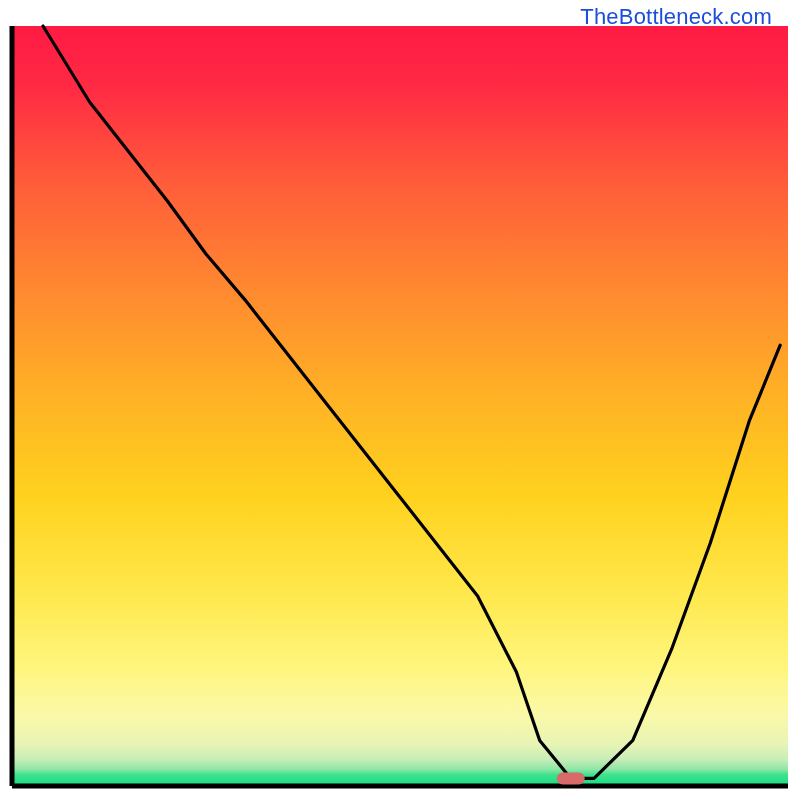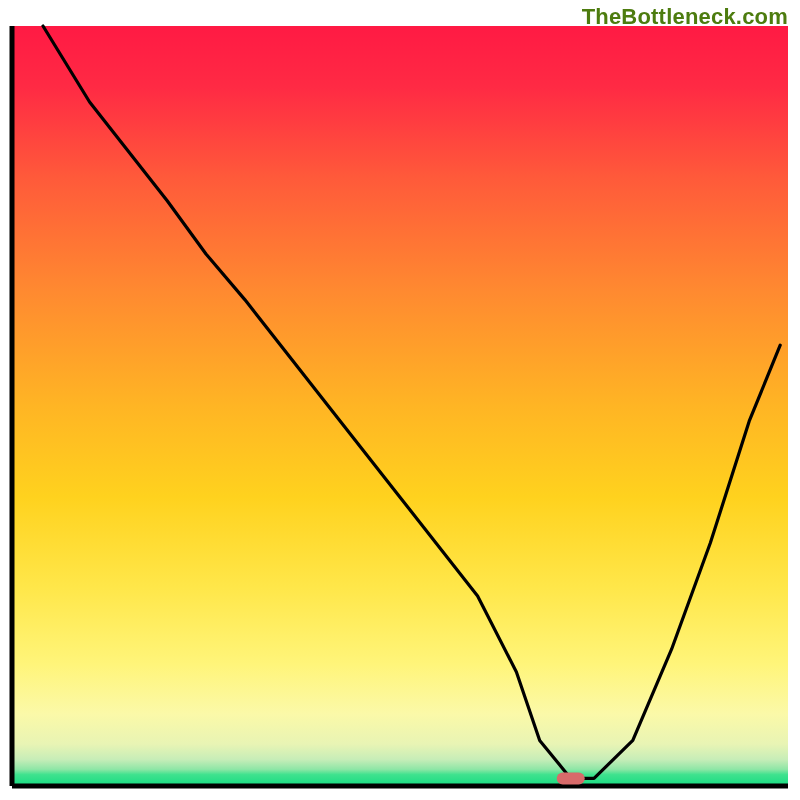--- a/index.html
+++ b/index.html
@@ -11,24 +11,24 @@
     font-family: Arial, sans-serif;
   }
   .container {
     position: relative;
     width: 800px;
     height: 800px;
   }
   .watermark {
     position: absolute;
     top: 4px;
-    right: 12px;
+    right: 28px;
     font-size: 22px;
-    font-weight: 700;
-    color: #4d7c0f;
+    font-weight: 400;
+    color: #1d4ed8;
     z-index: 10;
     letter-spacing: 0.2px;
   }
   svg {
     display: block;
   }
 </style>
 </head>
 <body>
 

